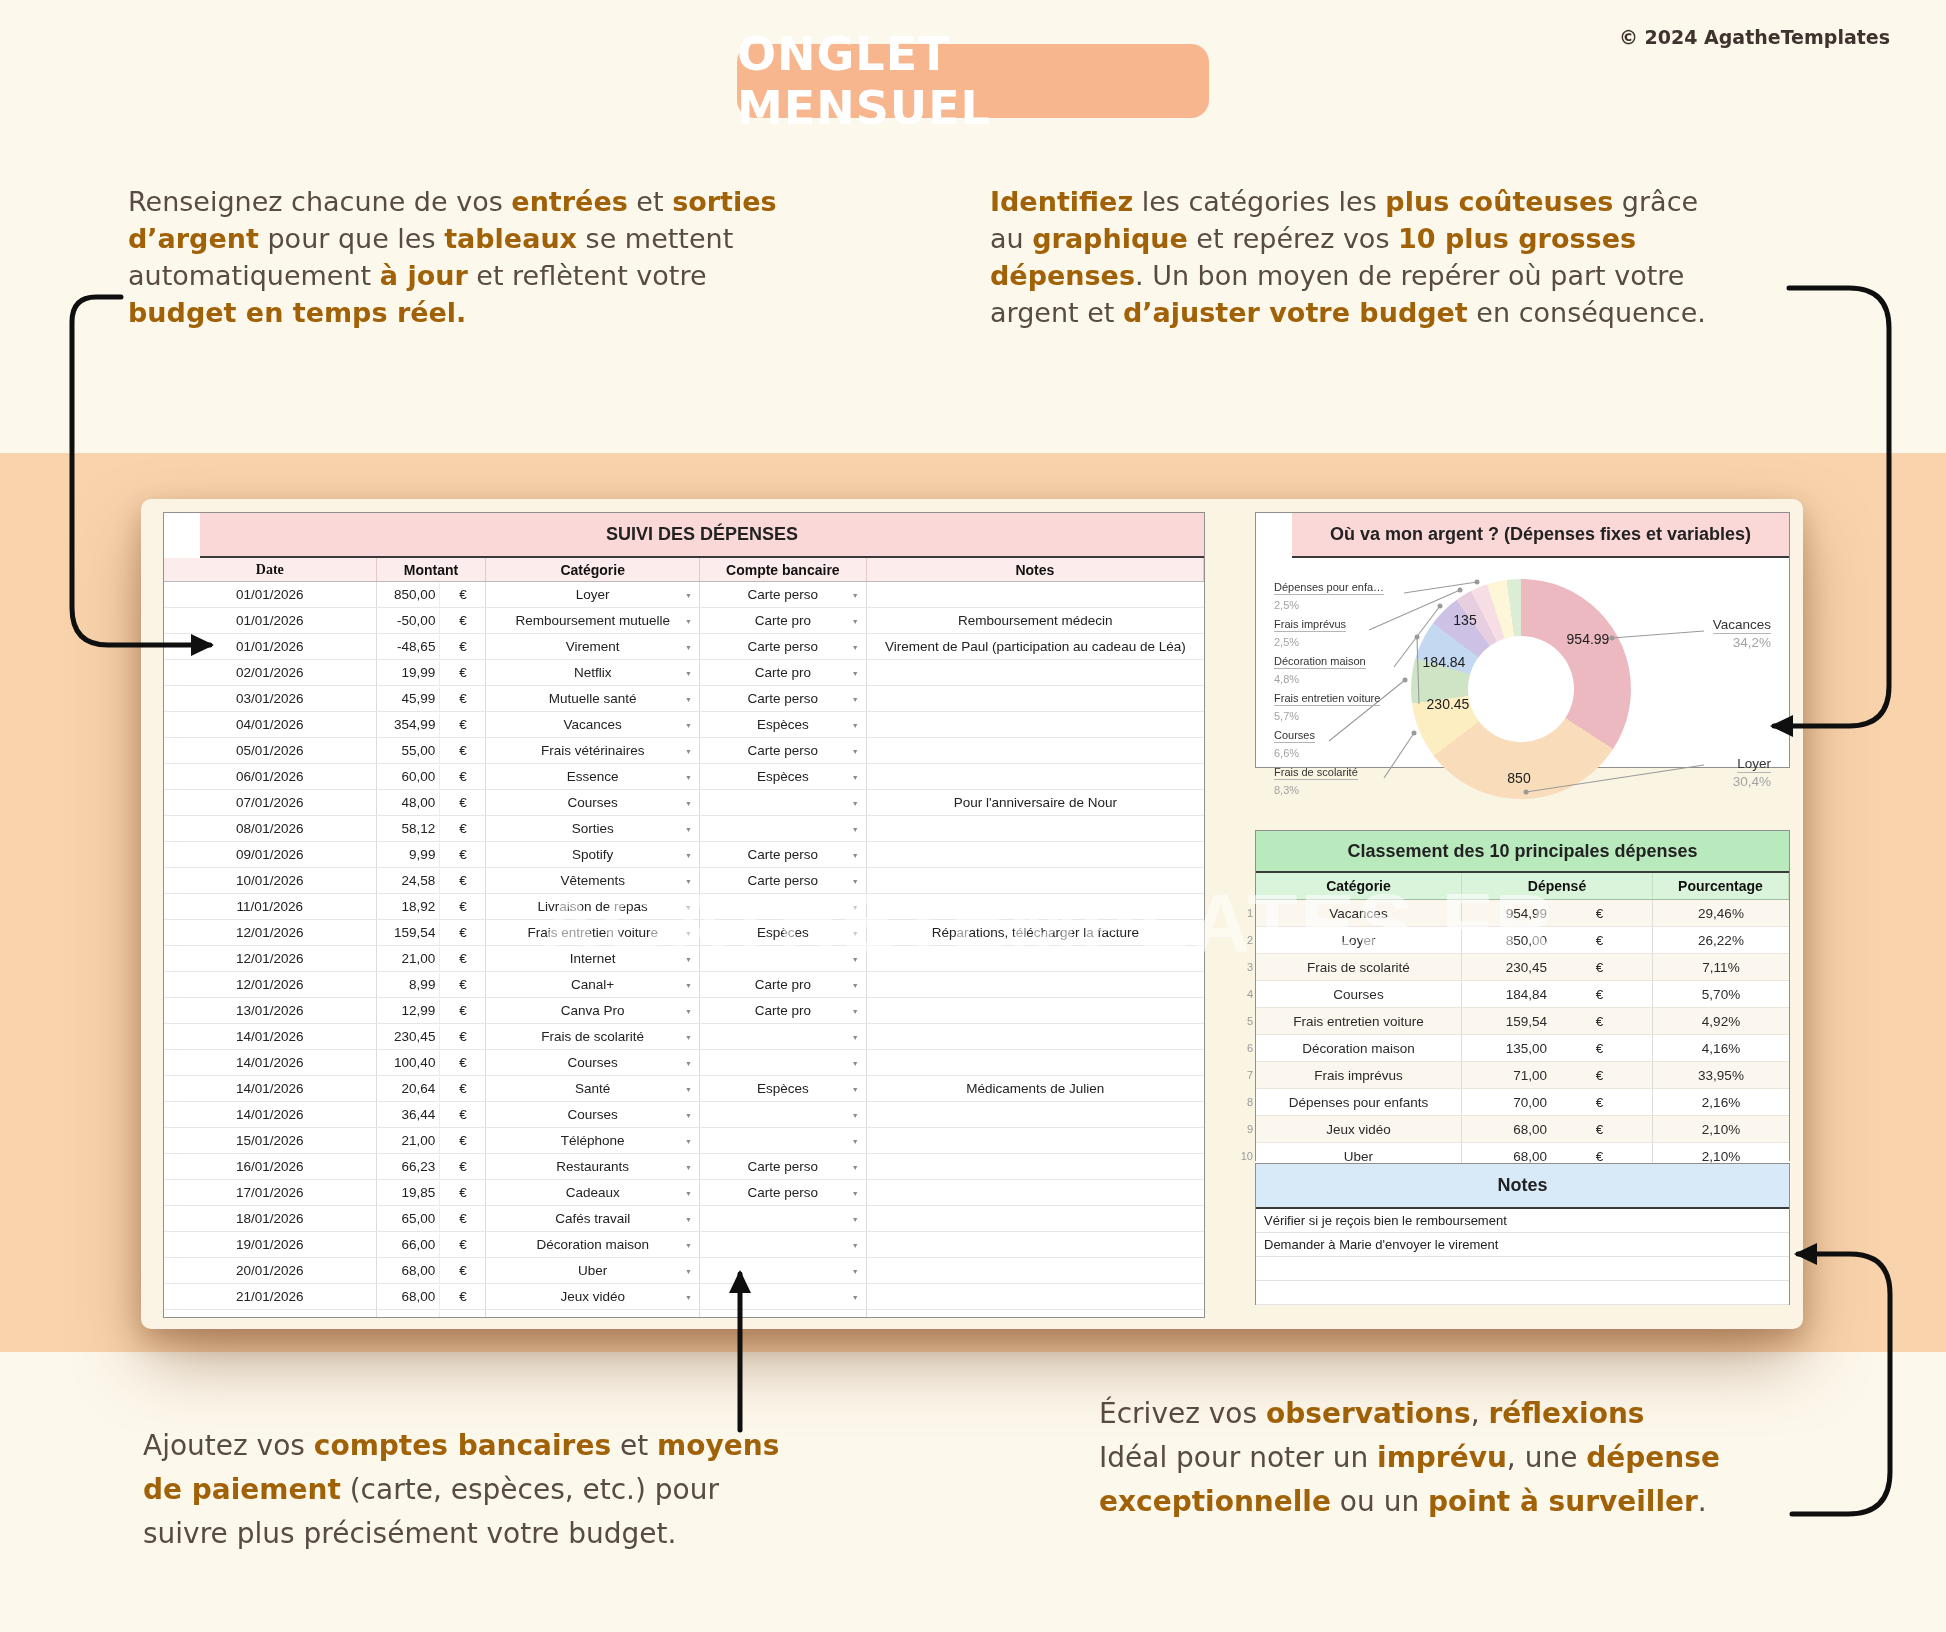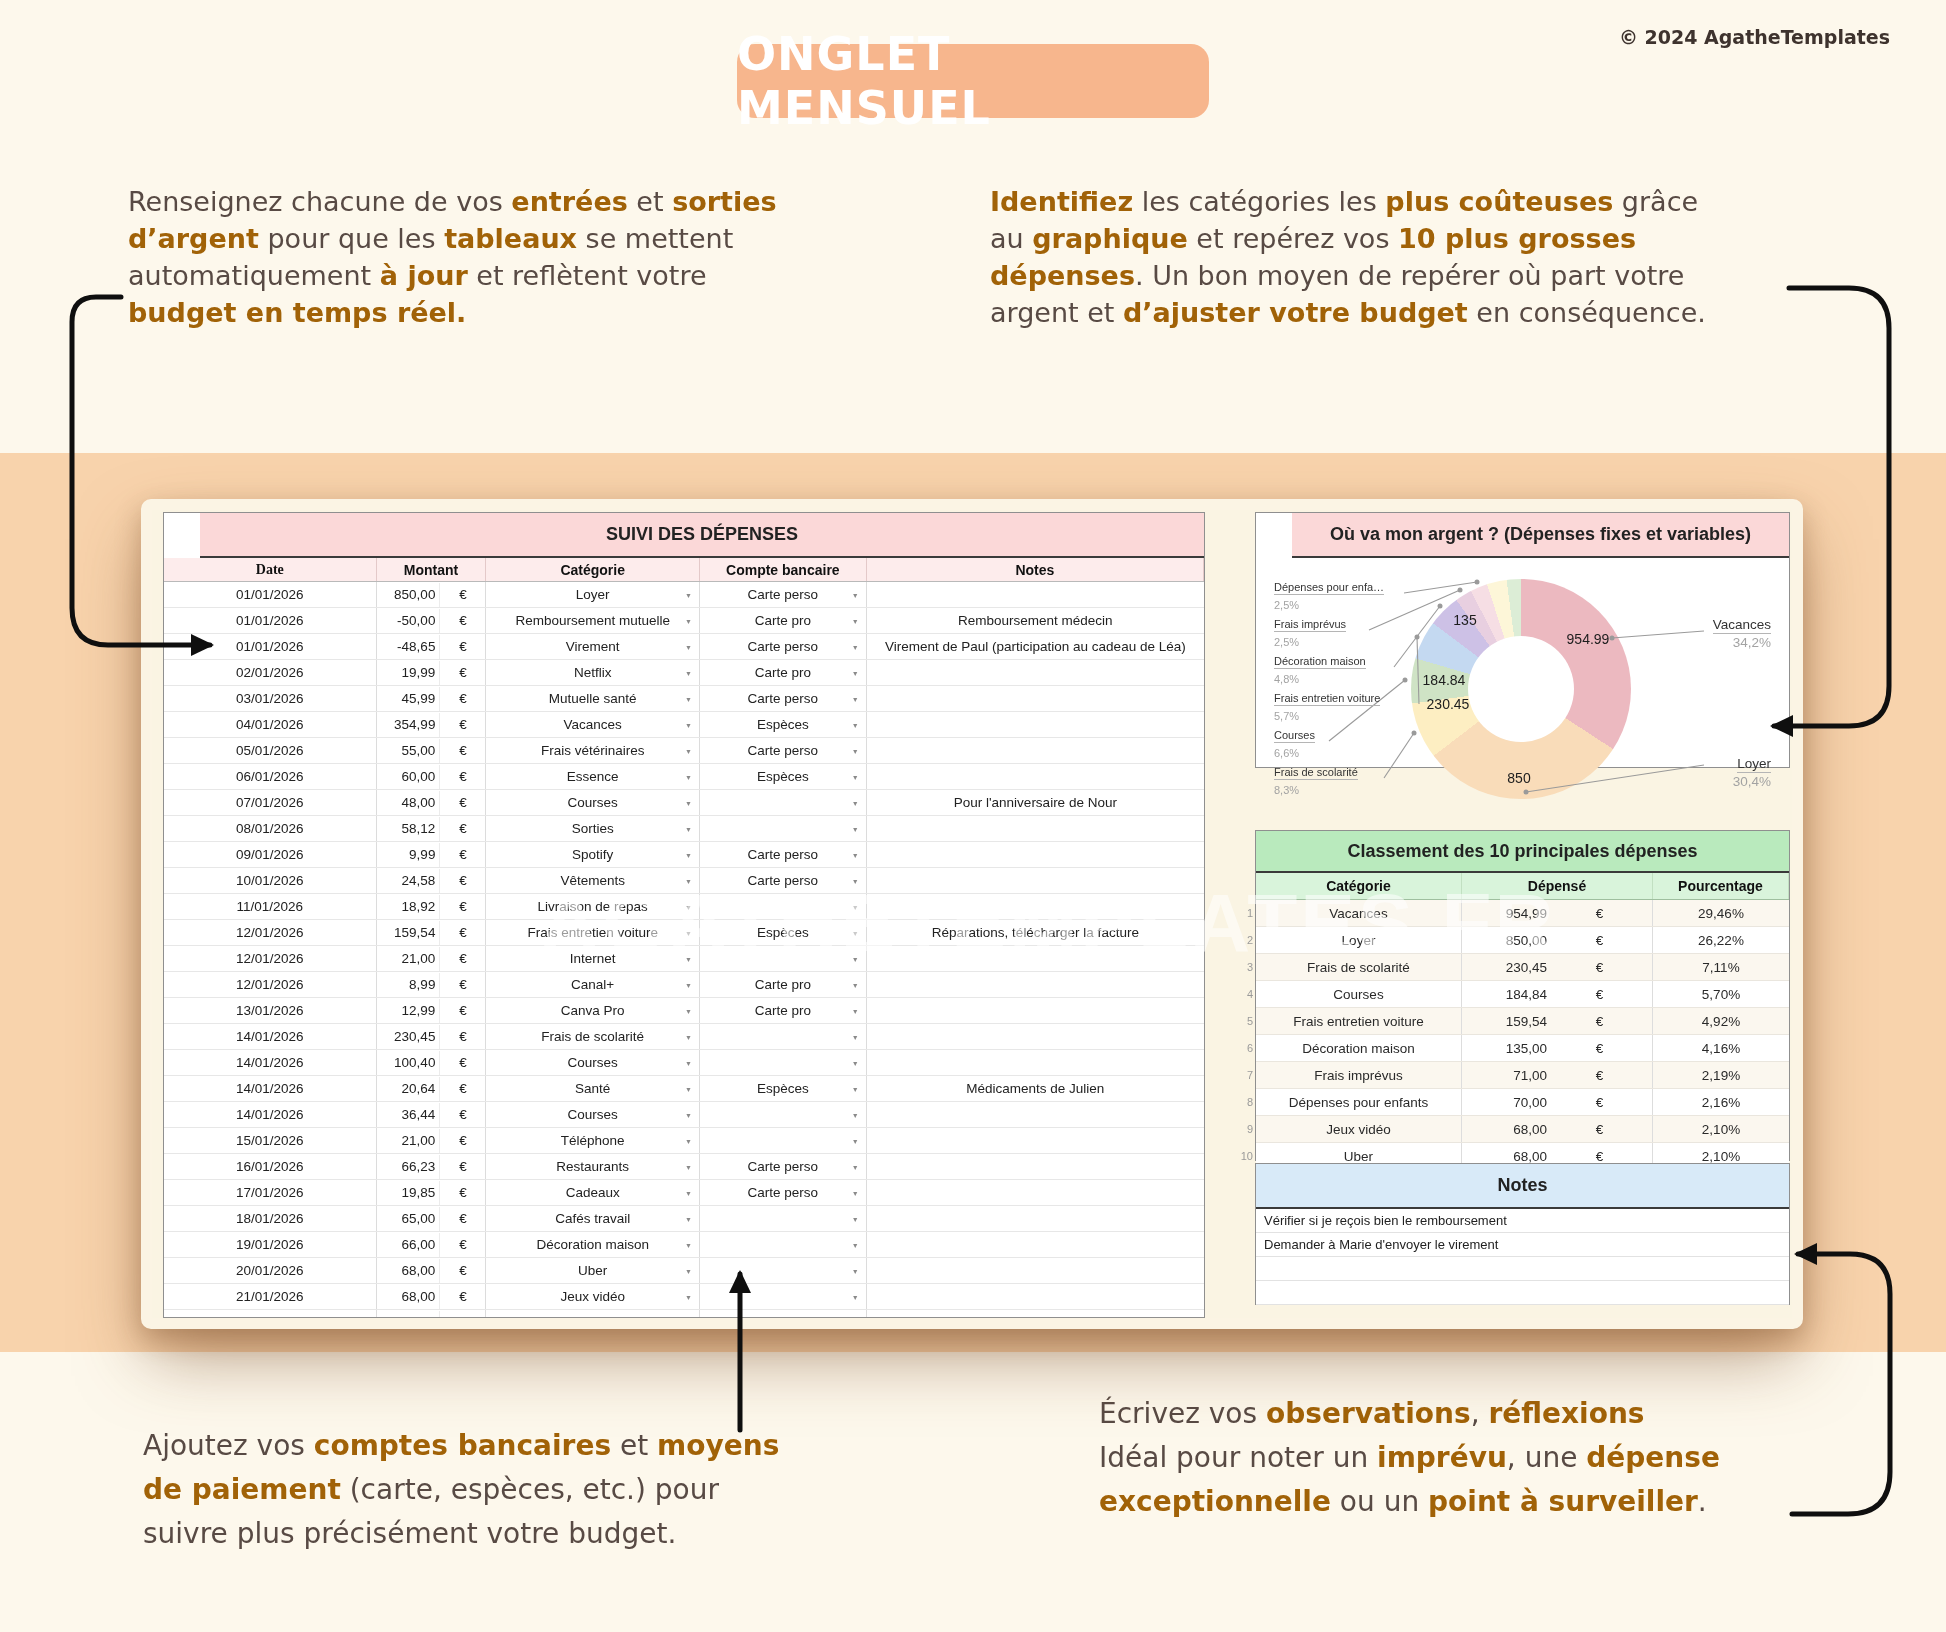--- a/index.html
+++ b/index.html
@@ -619,21 +619,21 @@
             <circle cx="149" cy="122" r="2.5"></circle>
               <circle cx="158" cy="175" r="2.5"></circle>
             <circle cx="356" cy="80" r="2.5"></circle>
               <circle cx="270" cy="234" r="2.5"></circle>
           </g>
         </svg>
         <div>
             <span class="vlabel" style="left: 332px; top: 81px;">954.99</span>
             <span class="vlabel" style="left: 263px; top: 220px;">850</span>
             <span class="vlabel" style="left: 192px; top: 146px;">230.45</span>
-            <span class="vlabel" style="left: 188px; top: 122px;">184.84</span>
+            <span class="vlabel" style="left: 188px; top: 104px;">184.84</span>
             <span class="vlabel" style="left: 209px; top: 62px;">135</span>
             <div class="dlab" style="top: 21px;"><span class="dname">Dépenses pour enfa…</span><div class="dpct">2,5%</div></div>
             <div class="dlab" style="top: 58px;"><span class="dname">Frais imprévus</span><div class="dpct">2,5%</div></div>
             <div class="dlab" style="top: 95px;"><span class="dname">Décoration maison</span><div class="dpct">4,8%</div></div>
             <div class="dlab" style="top: 132px;"><span class="dname">Frais entretien voiture</span><div class="dpct">5,7%</div></div>
             <div class="dlab" style="top: 169px;"><span class="dname">Courses</span><div class="dpct">6,6%</div></div>
             <div class="dlab" style="top: 206px;"><span class="dname">Frais de scolarité</span><div class="dpct">8,3%</div></div>
             <div class="rlab" style="top: 59px;"><span class="dname">Vacances</span><div class="dpct">34,2%</div></div>
             <div class="rlab" style="top: 198px;"><span class="dname">Loyer</span><div class="dpct">30,4%</div></div>
           </div>
@@ -702,21 +702,21 @@
             </div>
             <div class="rc r-pct">4,16%</div>
           </div>
           <div class="rrow">
             <span class="rnum">7</span>
             <div class="rc r-cat">Frais imprévus</div>
             <div class="rc r-dep">
               <span class="rval">71,00</span>
               <span class="reur">€</span>
             </div>
-            <div class="rc r-pct">2,19%</div>
+            <div class="rc r-pct">33,95%</div>
           </div>
           <div class="rrow">
             <span class="rnum">8</span>
             <div class="rc r-cat">Dépenses pour enfants</div>
             <div class="rc r-dep">
               <span class="rval">70,00</span>
               <span class="reur">€</span>
             </div>
             <div class="rc r-pct">2,16%</div>
           </div>

